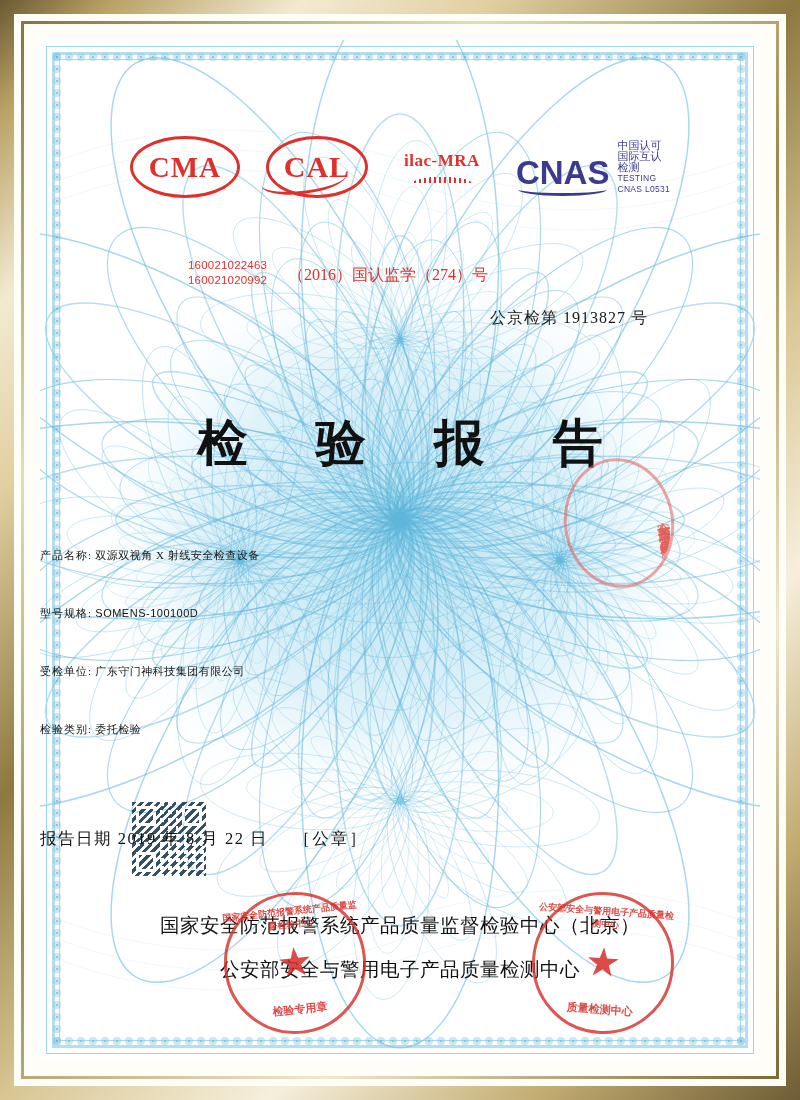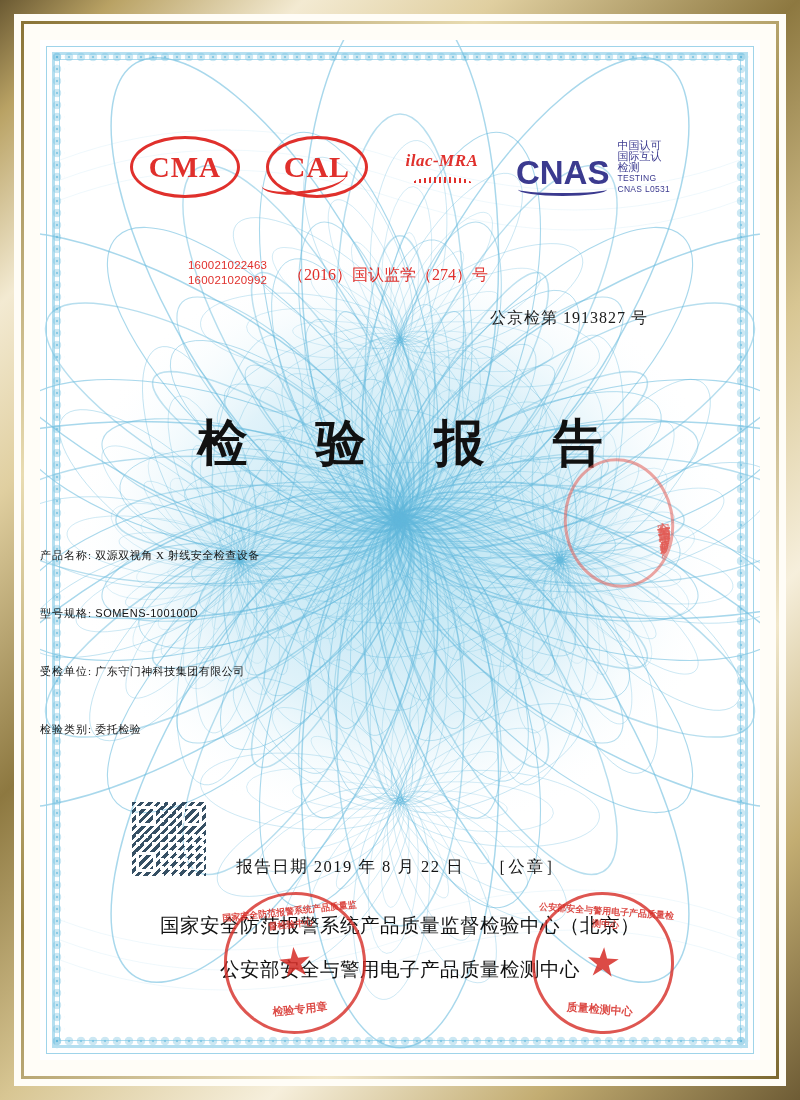--- a/index.html
+++ b/index.html
@@ -136,21 +136,20 @@
   }
   .logo-ilac {
     width: 96px;
     text-align: center;
     color: #e0302c;
   }
   .logo-ilac .ilac-text {
     font-weight: bold;
     font-size: 17px;
     letter-spacing: .5px;
-    font-style: italic;
   }
   .logo-ilac .ilac-wave {
     height: 14px;
     margin-top: -2px;
     background:
       repeating-linear-gradient(90deg, #e0302c 0 2px, transparent 2px 5px);
     -webkit-mask-image: radial-gradient(ellipse 48px 10px at 50% 100%, #000 60%, transparent 62%);
             mask-image: radial-gradient(ellipse 48px 10px at 50% 100%, #000 60%, transparent 62%);
   }
   .logo-cnas {
@@ -243,23 +242,22 @@
     line-height: 58px;
     letter-spacing: .5px;
   }
   .field-line .label { letter-spacing: 1px; }
   .field-line .value { letter-spacing: .5px; }
   .mono-val { font-family: Liberation Sans, sans-serif; letter-spacing: 1px; }
 
   
   .date-line {
     position: absolute;
-    top: 816px;
+    top: 788px;
     left: 0; right: 0;
-    text-align: center;
     font-size: 16.5px;
     color: #141414;
     letter-spacing: 1.5px;
   }
   .date-line .seal-note { margin-left: 20px; letter-spacing: 2px; }
 
   
   .qr {
     position: absolute;
     left: 92px;

